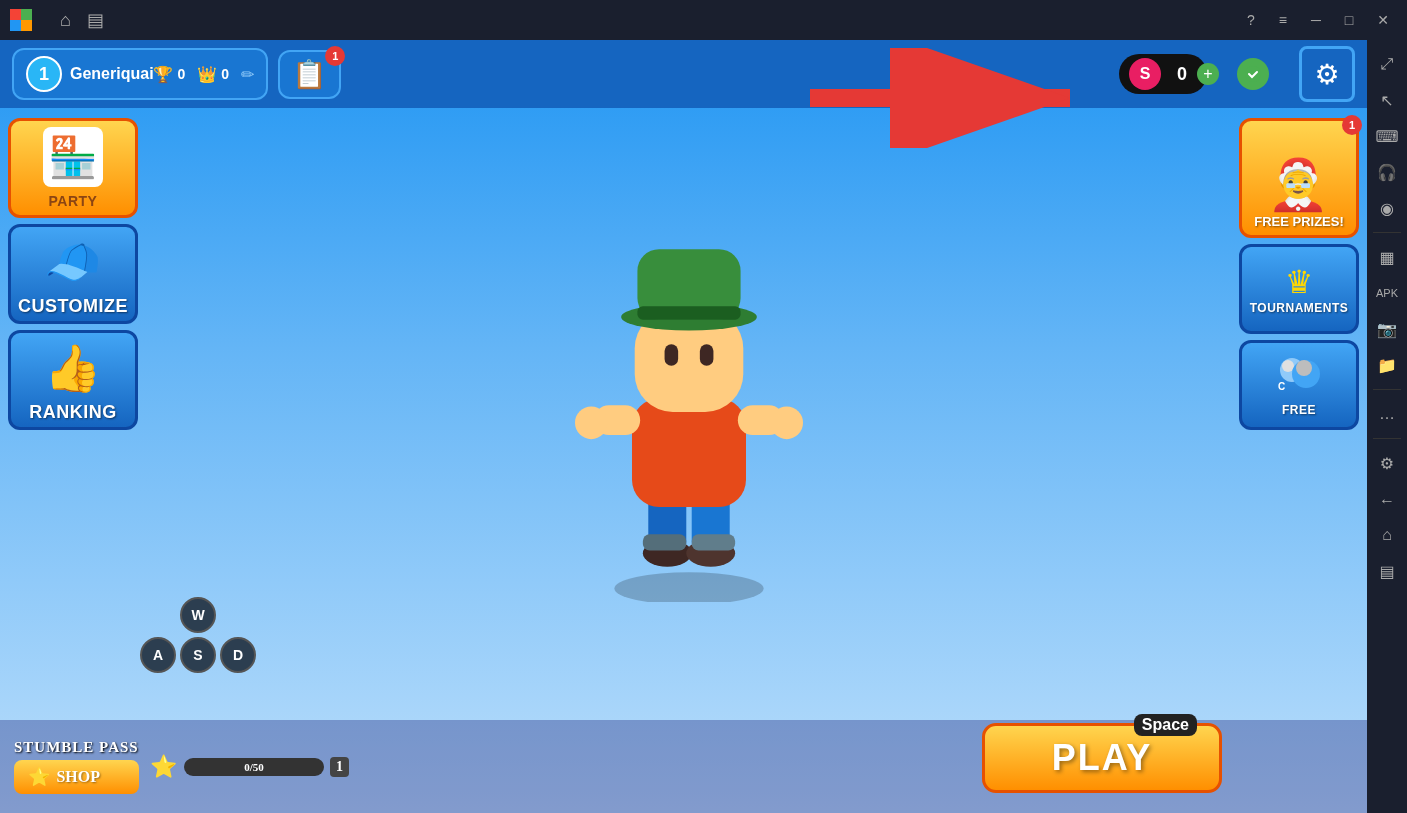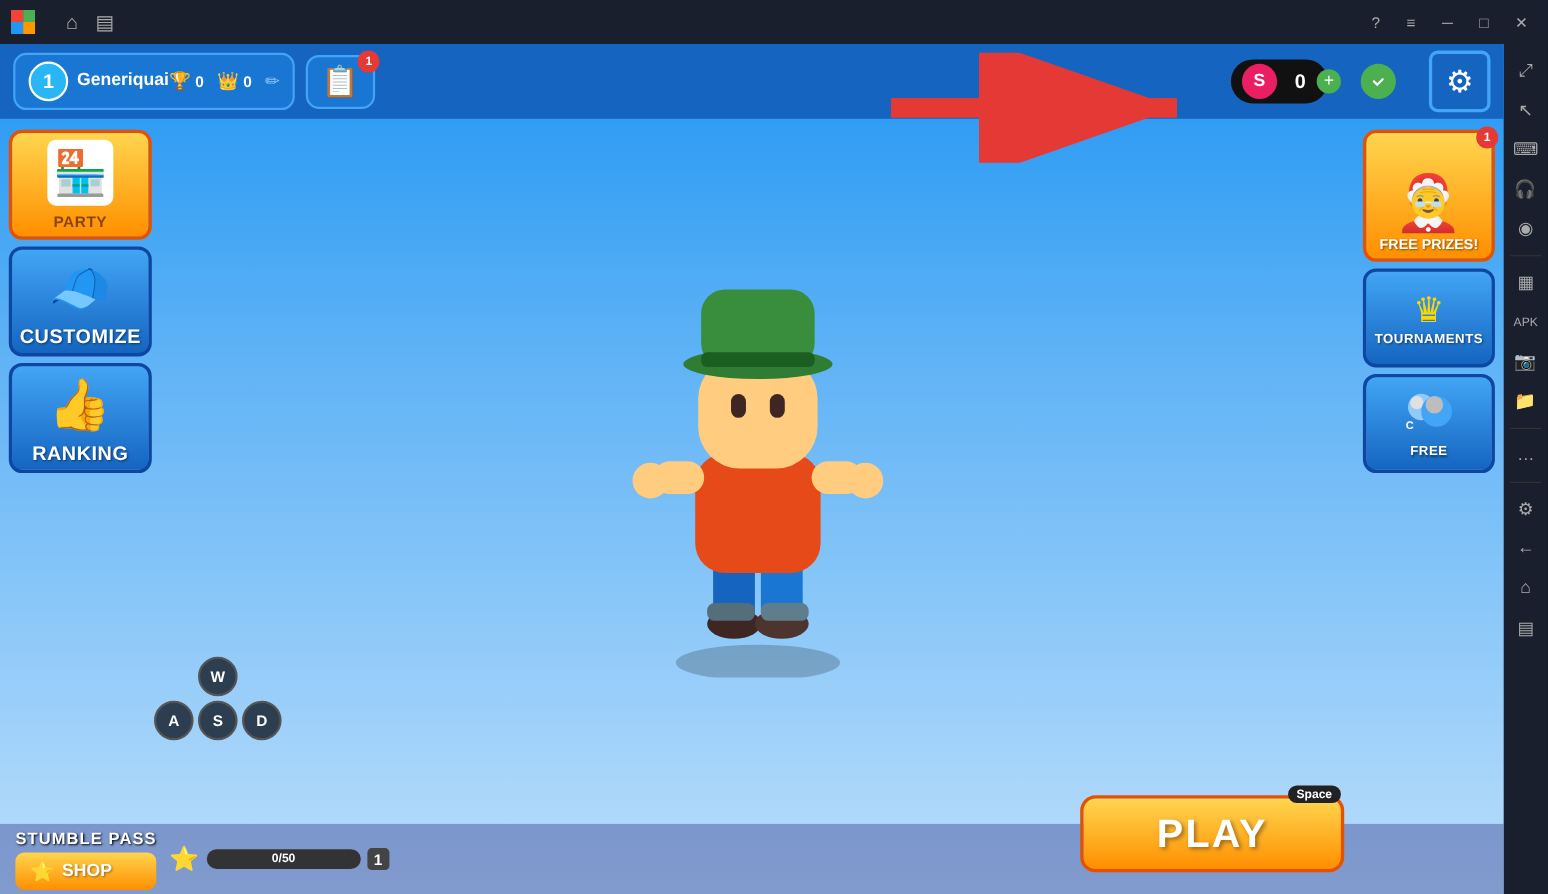--- a/index.html
+++ b/index.html
@@ -340,23 +340,24 @@
       font-size: 14px;
       border: 2px solid #555;
     }
 
     
     .bottom-area {
       display: flex;
       align-items: center;
       padding: 10px 14px;
       background: rgba(0,0,100,0.3);
-      height: 64px;
+      height: 93px;
       flex-shrink: 0;
       gap: 12px;
+      font-family: Liberation Serif, serif;
     }
     .stumble-pass-section {
       display: flex;
       flex-direction: column;
       gap: 4px;
     }
     .stumble-pass-label {
       color: #fff;
       font-weight: 900;
       font-size: 15px;
@@ -512,26 +513,26 @@
     .play-label {
       color: #fff;
       font-weight: 900;
       font-size: 36px;
       text-shadow: 2px 2px 4px rgba(0,0,0,0.4);
       letter-spacing: 2px;
     }
     .space-badge {
       position: absolute;
       top: -12px;
-      right: 0;
+      right: 22px;
       background: #222;
       color: #fff;
       border-radius: 8px;
       padding: 2px 8px;
-      font-size: 11px;
+      font-size: 16px;
       font-weight: bold;
     }
 
     
     .bluestacks-sidebar {
       width: 40px;
       background: #1a1f2e;
       display: flex;
       flex-direction: column;
       align-items: center;

